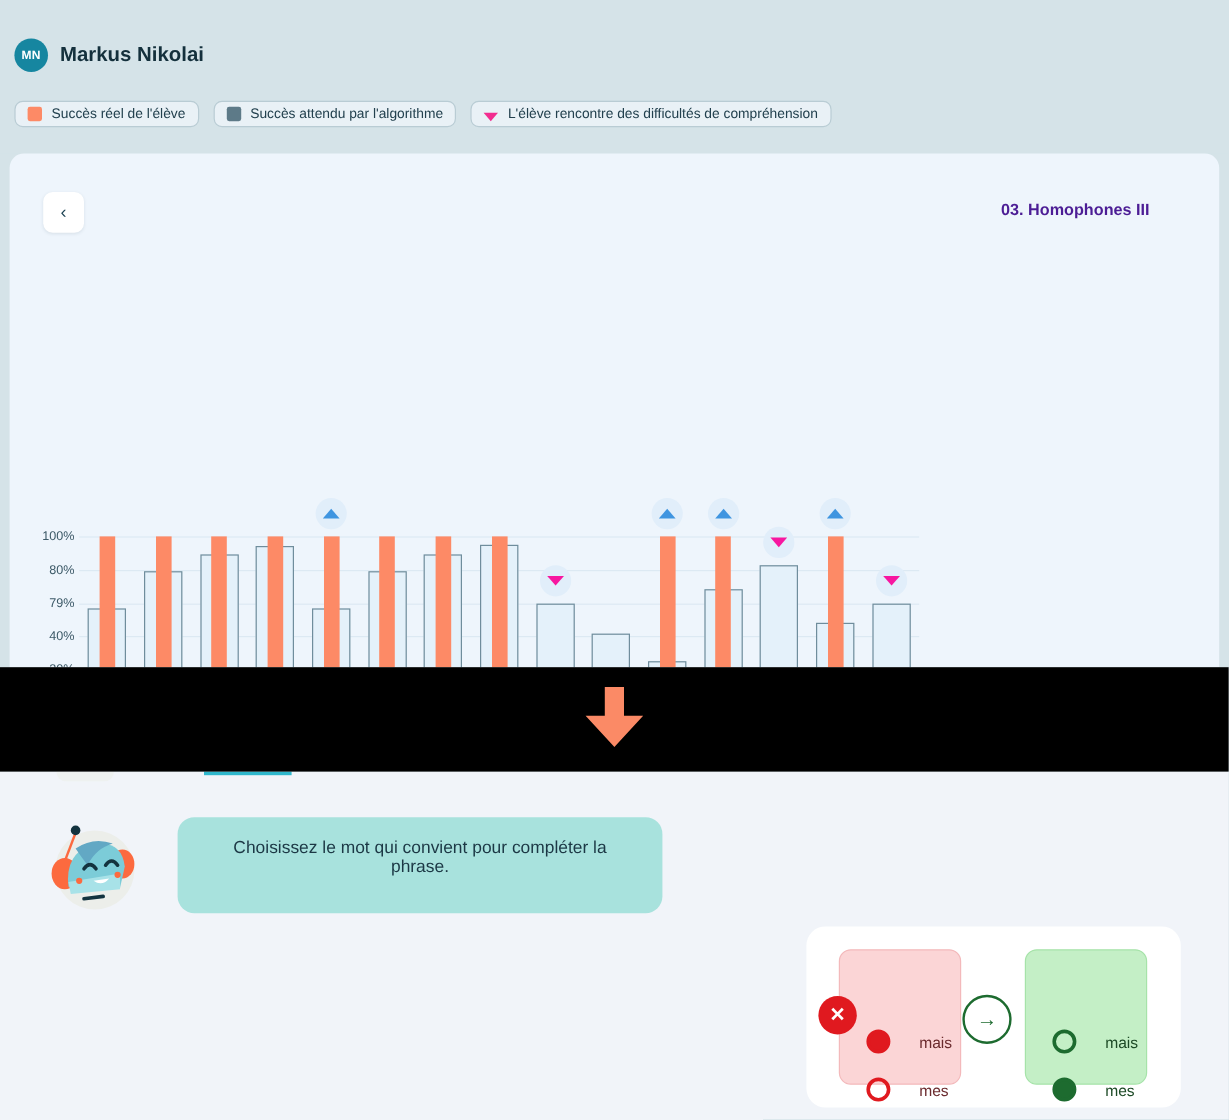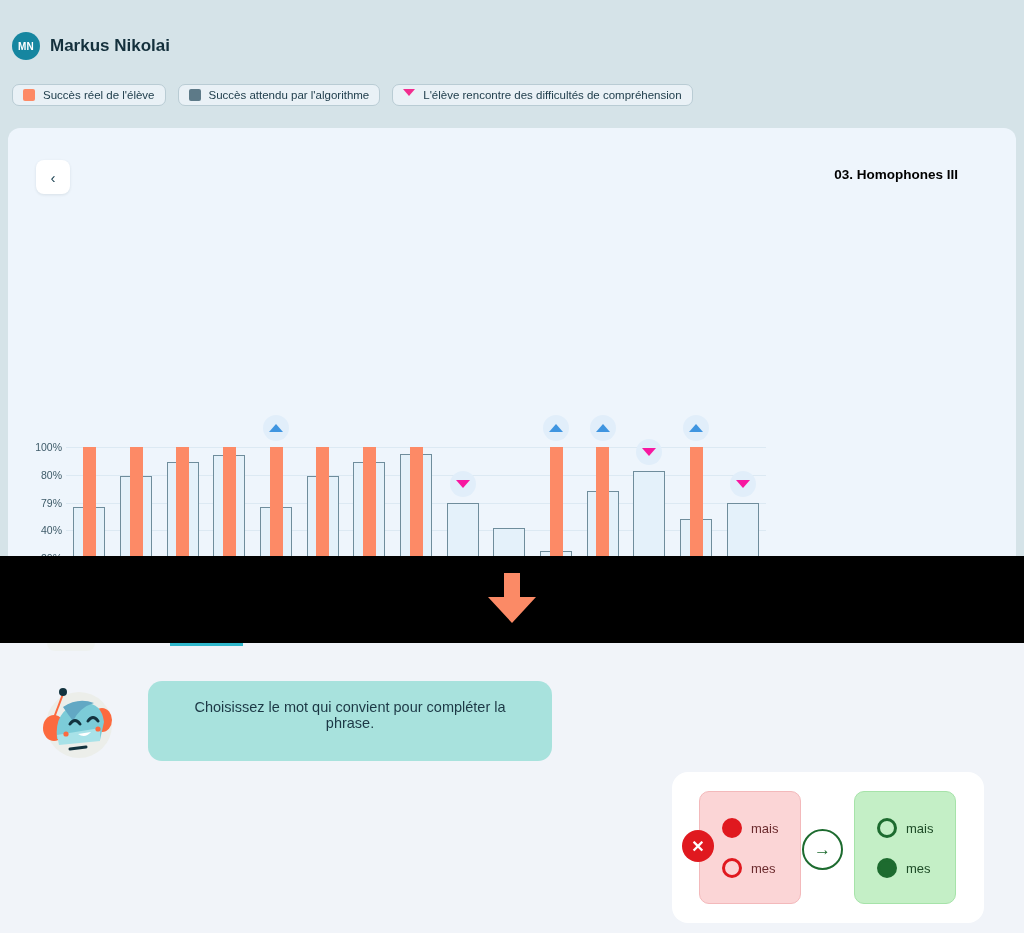--- a/index.html
+++ b/index.html
@@ -17,21 +17,21 @@
   .avatar {
     width: 28px; height: 28px; border-radius: 50%;
     background: #1686a0; color: #fff;
     display: flex; align-items: center; justify-content: center;
     font-size: 10px; font-weight: bold; letter-spacing: .3px;
   }
   .user-name { font-size: 17px; font-weight: bold; color: #14303c; }
 
   .legend { position: absolute; left: 12px; top: 84px; display: flex; gap: 12px; align-items: center; }
   .legend-item {
-    display: flex; align-items: flex-start; gap: 8px;
+    display: flex; align-items: flex-end; gap: 8px;
     background: #e9f1f6; border: 1px solid #b9ccd4; border-radius: 7px;
     padding: 4px 10px; font-size: 11.5px; color: #22404e; white-space: nowrap;
   }
   .sw { width: 12px; height: 12px; border-radius: 2px; flex: none; }
   .tri-up { width: 0; height: 0; border-left: 6px solid transparent; border-right: 6px solid transparent; border-bottom: 7px solid #4a9fe0; flex: none;}
   .tri-down { width: 0; height: 0; border-left: 6px solid transparent; border-right: 6px solid transparent; border-top: 7px solid #f22d8f; flex: none;}
 
   
   .chart-card {
     position: absolute; left: 8px; top: 128px; width: 1008px; height: 428px;
@@ -39,21 +39,21 @@
   }
   .back-btn {
     position: absolute; left: 28px; top: 32px; width: 34px; height: 34px;
     background: #fff; border-radius: 8px; border: none;
     display: flex; align-items: center; justify-content: center;
     color: #1d4353; font-size: 15px; cursor: pointer;
     box-shadow: 0 1px 3px rgba(20,48,60,.10);
   }
   .chart-title {
     position: absolute; right: 58px; top: 39px;
-    font-size: 13.5px; font-weight: bold; color: #000000;
+    font-size: 13.5px; font-weight: bold; color: #4c1d95;
   }
 
   .plot { position: absolute; left: 0; top: 0; width: 1008px; height: 428px; }
   .yaxis-label {
     position: absolute; right: 0; transform: translateY(-50%);
     font-size: 10.5px; color: #3d5a68; text-align: right;
   }
   .ylabels { position: absolute; left: 14px; top: 0; width: 40px; height: 428px; }
   .gridline { position: absolute; left: 58px; width: 700px; height: 1px; background: #dce9f3; }
 
@@ -91,21 +91,21 @@
   .answers {
     position: absolute; left: 672px; top: 772px; width: 312px; height: 151px;
     background: #fff; border-radius: 16px;
   }
   .ans-card {
     position: absolute; top: 19px; width: 102px; height: 113px; border-radius: 10px;
     box-sizing: border-box;
   }
   .ans-card.wrong { left: 27px; background: #fbd5d6; border: 1px solid #f3b9bb; }
   .ans-card.right { left: 182px; background: #c4efc6; border: 1px solid #a6e3a9; }
-  .opt { position: absolute; display: flex; align-items: center; gap: 9px; font-size: 13px; }
+  .opt { position: absolute; display: flex; align-items: center; gap: 24px; font-size: 13px; margin-top: 40px; }
   .dot { width: 20px; height: 20px; border-radius: 50%; box-sizing: border-box; flex: none; }
   .badge-x {
     position: absolute; left: 10px; top: 58px; width: 32px; height: 32px; border-radius: 50%;
     background: #e0191f; color: #fff; font-size: 16px; font-weight: bold;
     display: flex; align-items: center; justify-content: center;
   }
   .arrow-circle {
     position: absolute; left: 130px; top: 57px; width: 37px; height: 37px; border-radius: 50%;
     border: 2px solid #1d6b2f; display: flex; align-items: center; justify-content: center;
     color: #1d6b2f; font-size: 17px; background: #fff;

